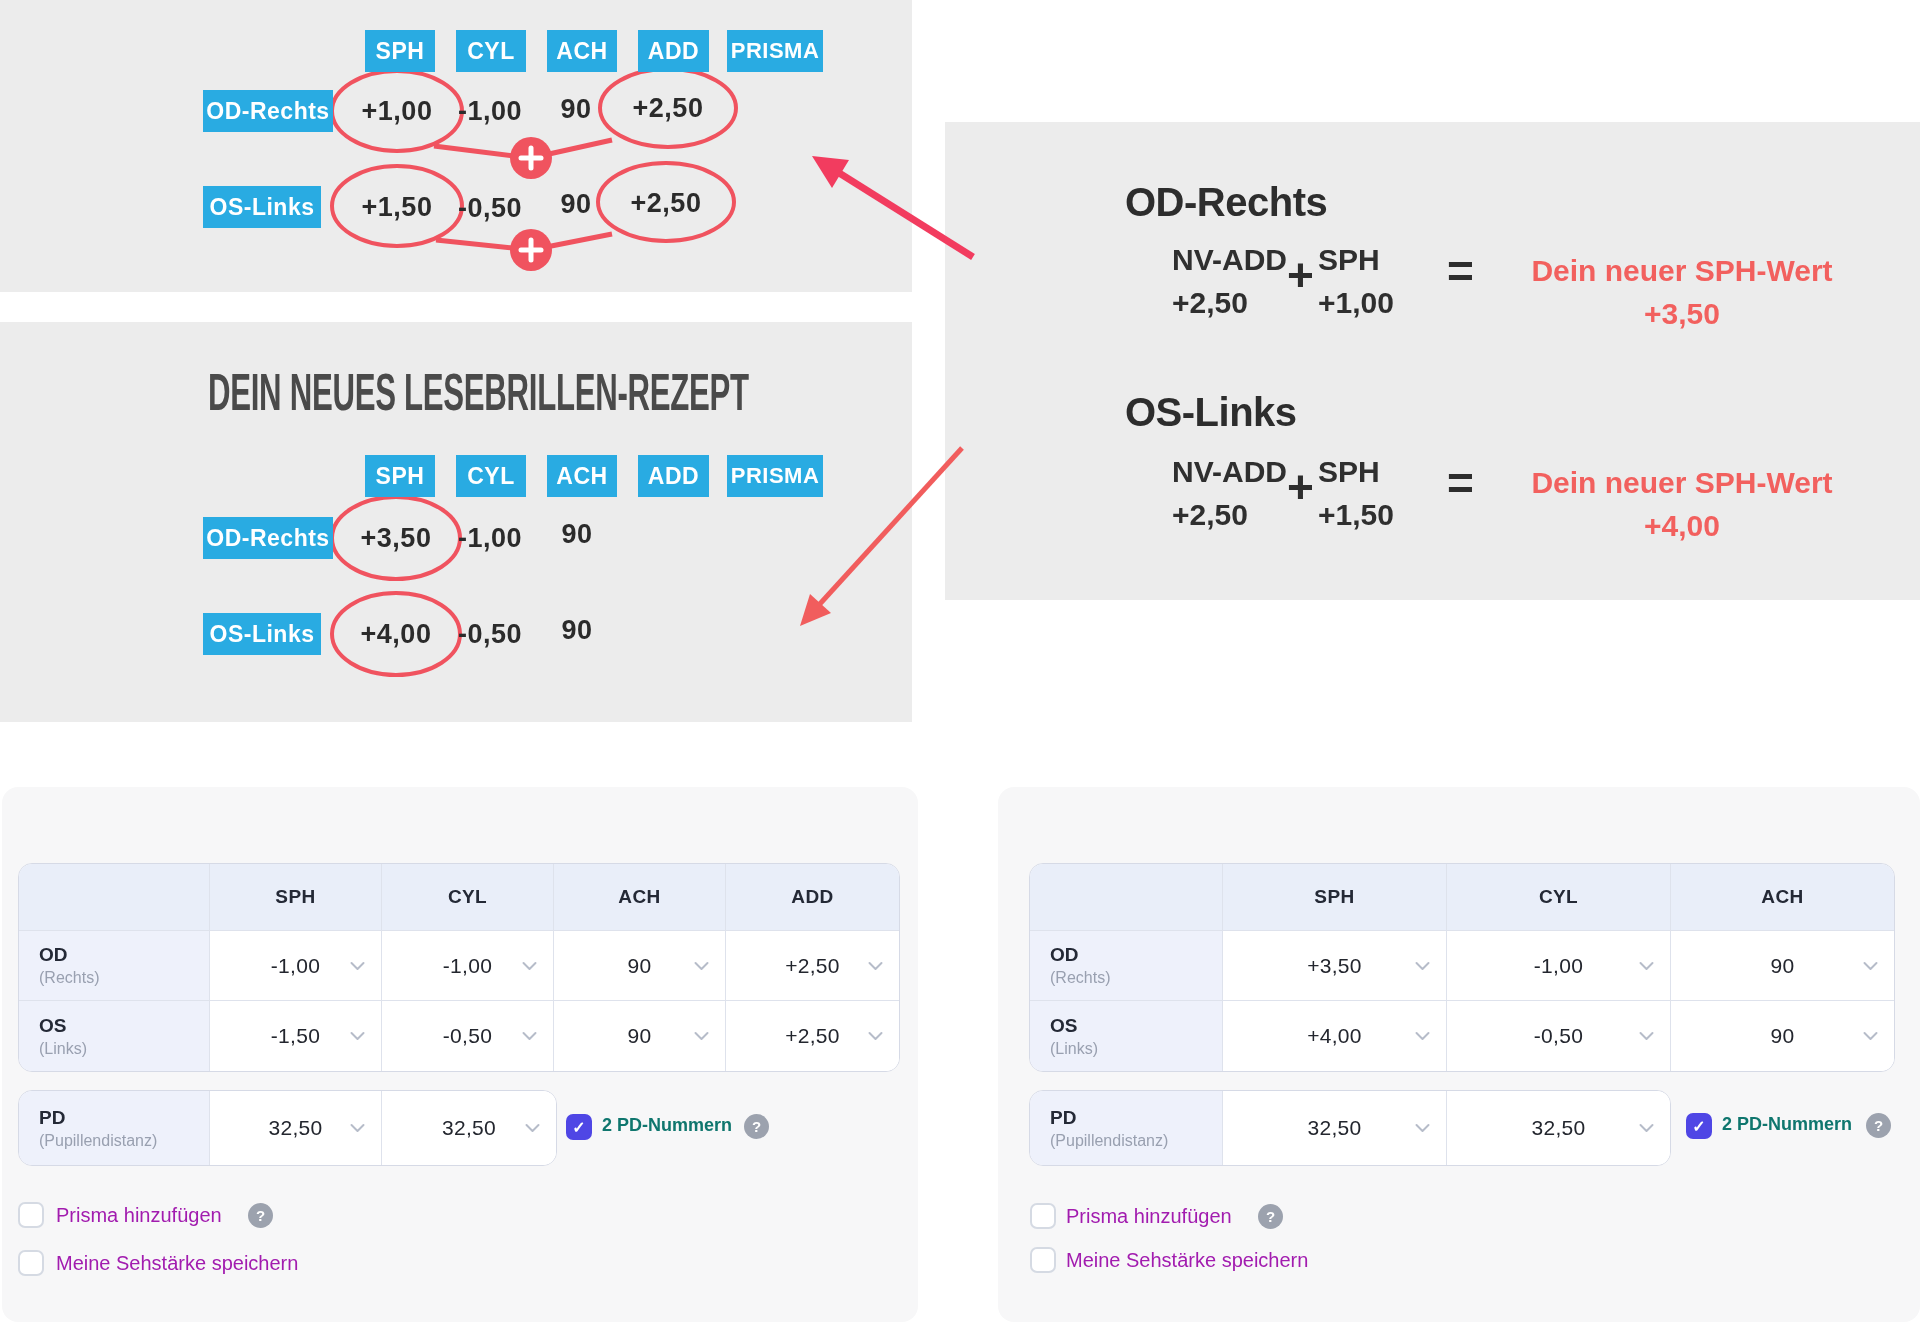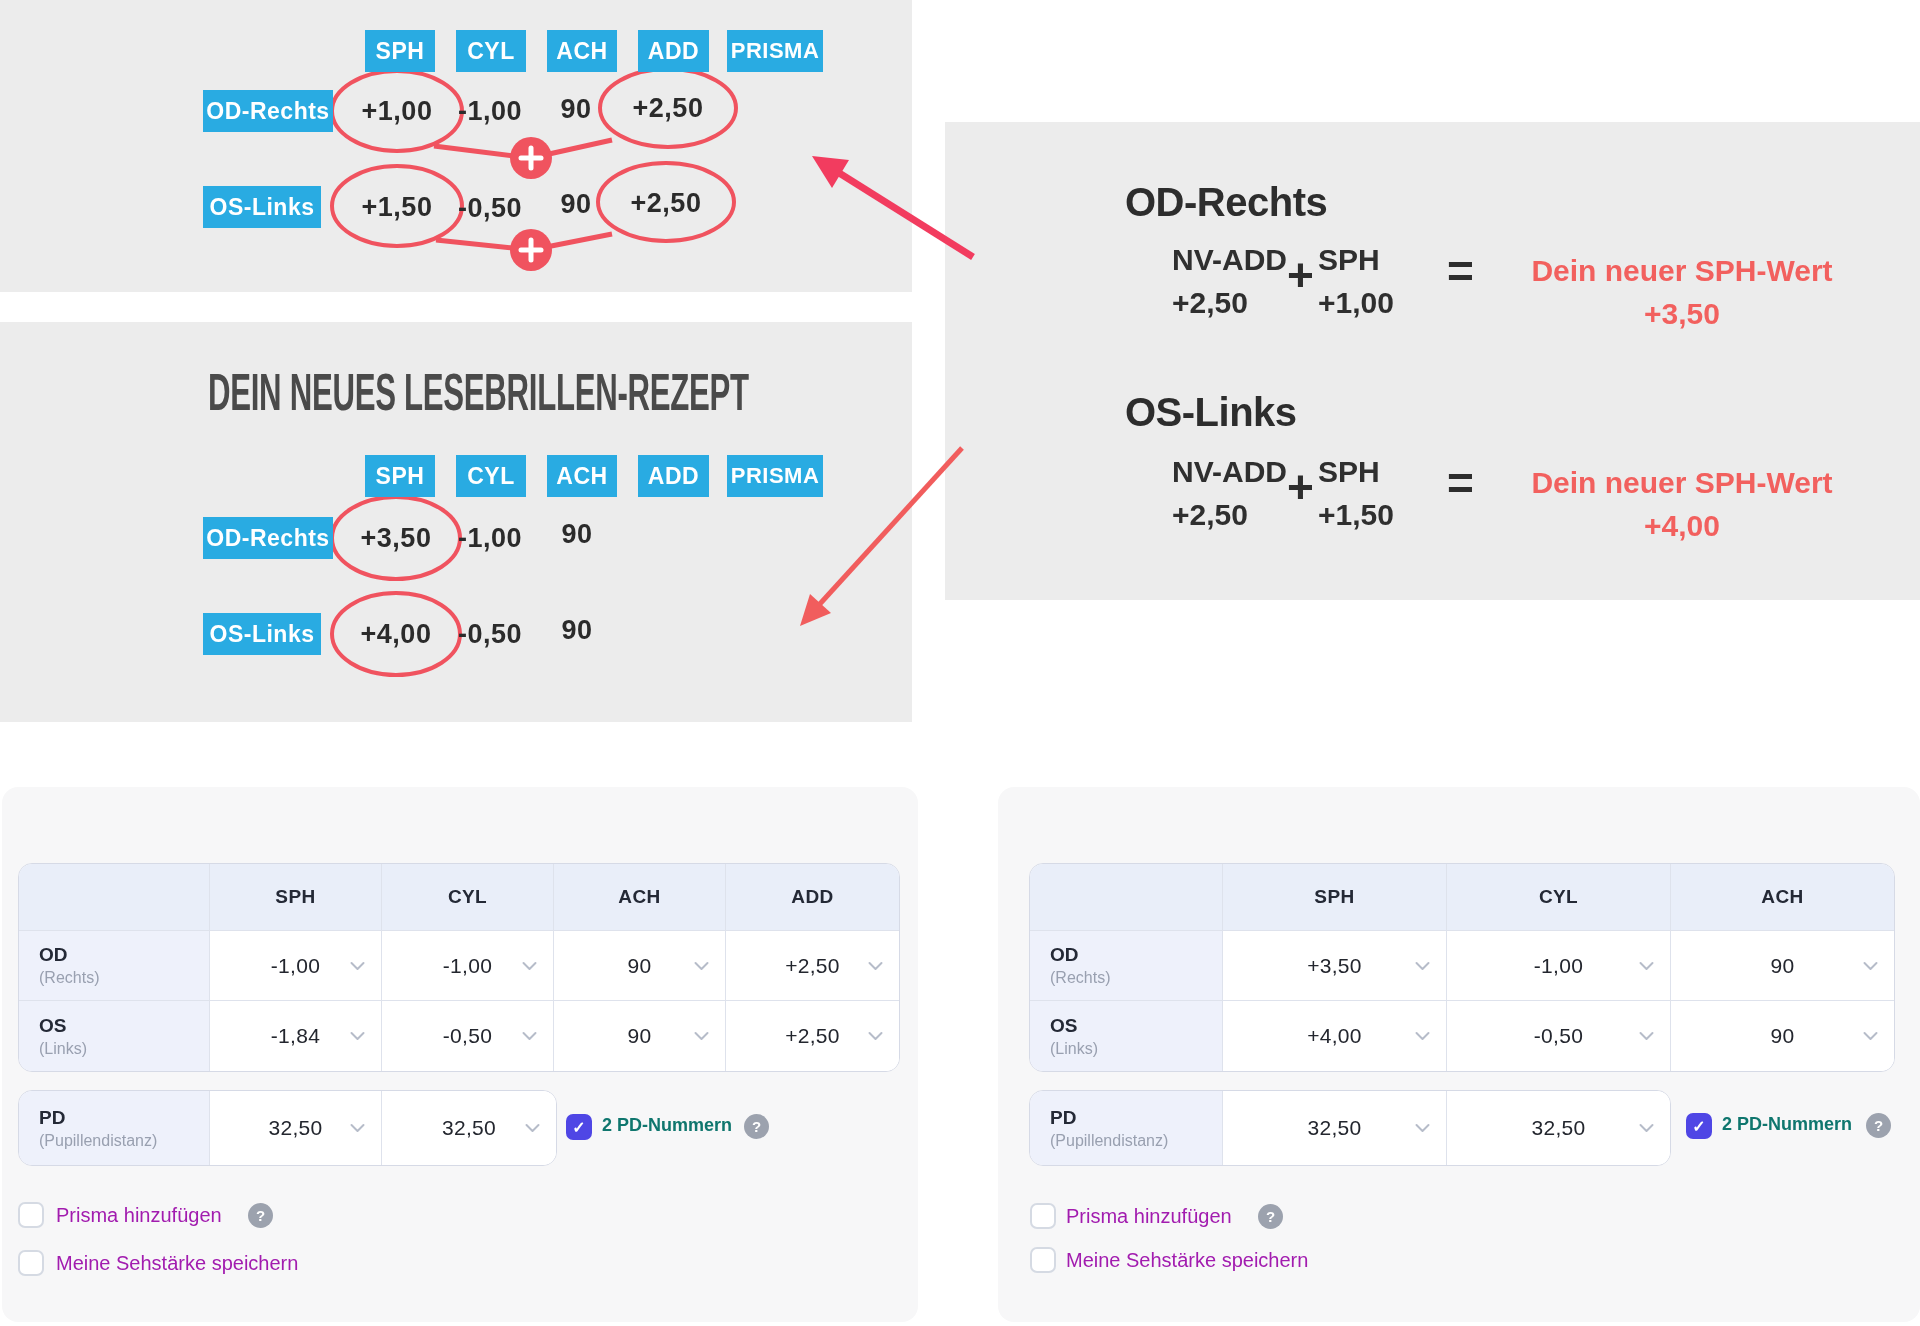--- a/index.html
+++ b/index.html
@@ -209,21 +209,21 @@
     <span class="chev"><svg width="15" height="9" viewBox="0 0 15 9">
           <path d="M1.5 1.5 L7.5 7.5 L13.5 1.5" fill="none" stroke="#B6BCC9" stroke-width="2" stroke-linecap="round" stroke-linejoin="round"></path>
         </svg></span>
   </div>
 
   <div class="cell labelc c0">
     <span class="lbl">OS</span>
     <span class="sub">(Links)</span>
   </div>
   <div class="cell">
-    <span class="cellv">-1,84</span>
+    <span class="cellv">-1,50</span>
     <span class="chev"><svg width="15" height="9" viewBox="0 0 15 9">
           <path d="M1.5 1.5 L7.5 7.5 L13.5 1.5" fill="none" stroke="#B6BCC9" stroke-width="2" stroke-linecap="round" stroke-linejoin="round"></path>
         </svg></span>
   </div>
   <div class="cell">
     <span class="cellv">-0,50</span>
     <span class="chev"><svg width="15" height="9" viewBox="0 0 15 9">
           <path d="M1.5 1.5 L7.5 7.5 L13.5 1.5" fill="none" stroke="#B6BCC9" stroke-width="2" stroke-linecap="round" stroke-linejoin="round"></path>
         </svg></span>
   </div>

